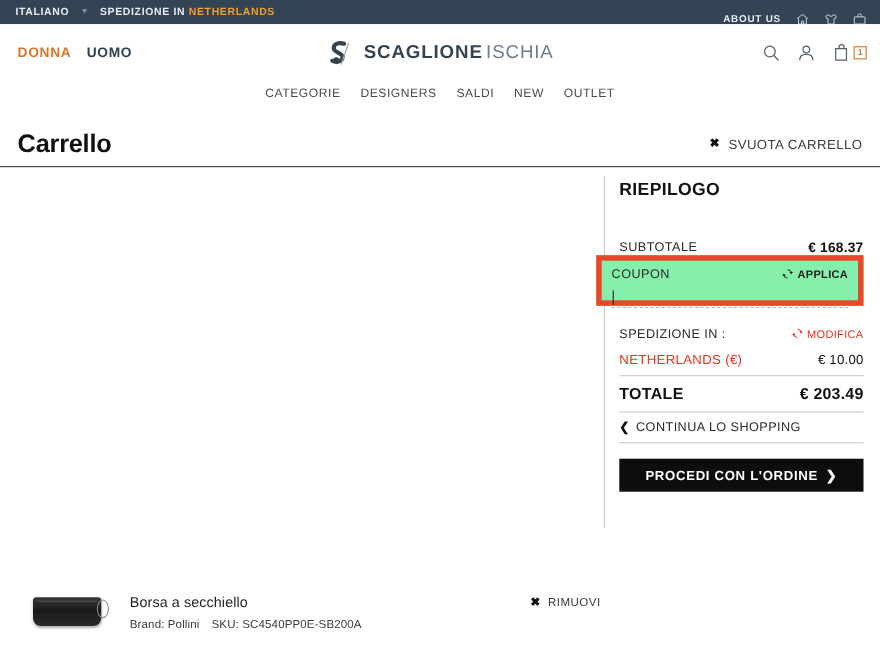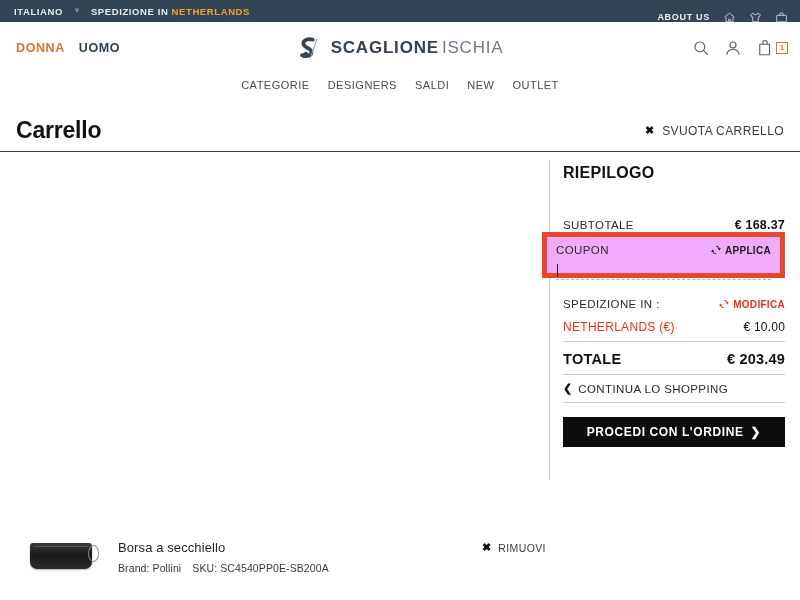--- a/index.html
+++ b/index.html
@@ -122,21 +122,21 @@
     padding-bottom: 7px;
   }
   .row-line { border-bottom: 1px solid #c9c9c9; }
   .lbl { font-size: 11.5px; color:#2b2b2b; letter-spacing: .4px; }
   .val { font-size: 12.5px; color:#111; font-weight: 700; letter-spacing: .2px; }
 
   
   .coupon-box {
     position: absolute; left: -21px; top: 68px; width: 243px; height: 46px;
     border: 5px solid #e8472b;
-    background: #f0abfc;
+    background: #86efac;
     z-index: 2;
   }
   .coupon-inner { padding: 4px 9px 0 9px; }
   .coupon-head { display:flex; align-items:center; justify-content:space-between; }
   .coupon-lbl { font-size: 11.5px; color:#2b2b2b; letter-spacing: .4px; }
   .apply { display:flex; align-items:center; gap: 4px; cursor:pointer; }
   .apply-lbl { font-size: 10px; color:#1b1b1b; font-weight:700; letter-spacing: .3px; }
   .coupon-field {
     margin-top: 5px;
     border-bottom: 1px dashed #b5b5b5;
@@ -146,21 +146,21 @@
     position:absolute; left: 1px; top: 0px; width: 1px; height: 13px; background:#222;
   }
   .coupon-input {
     width: 100%; height: 14px; border: none; outline: none;
     font-size: 11px; background: transparent; color:#222; padding:0;
     font-family: "Liberation Sans", sans-serif;
   }
 
   .ship-block { margin-top: 56px; }
   .modifica { display:flex; align-items:center; gap: 4px; cursor:pointer; }
-  .modifica-lbl { font-size: 10px; color:#e8301a; font-weight: 700; letter-spacing: .3px; }
+  .modifica-lbl { font-size: 10px; color:#e8301a; font-weight: 400; letter-spacing: .3px; }
   .ship-country { font-size: 12px; color:#e8301a; letter-spacing: .3px; }
   .ship-cost { font-size: 12px; color:#111; letter-spacing: .2px; }
 
   .tot-lbl { font-size: 14.5px; font-weight: 700; color:#111; letter-spacing: .3px; }
   .tot-val { font-size: 14.5px; font-weight: 700; color:#111; letter-spacing: .2px; }
 
   .continue { display:flex; align-items:center; gap: 6px; padding: 7px 0 7px 0; cursor:pointer; }
   .cont-chev { font-size: 11px; color:#111; font-weight:700; }
   .cont-lbl { font-size: 11.5px; color:#2b2b2b; letter-spacing: .4px; }
 

